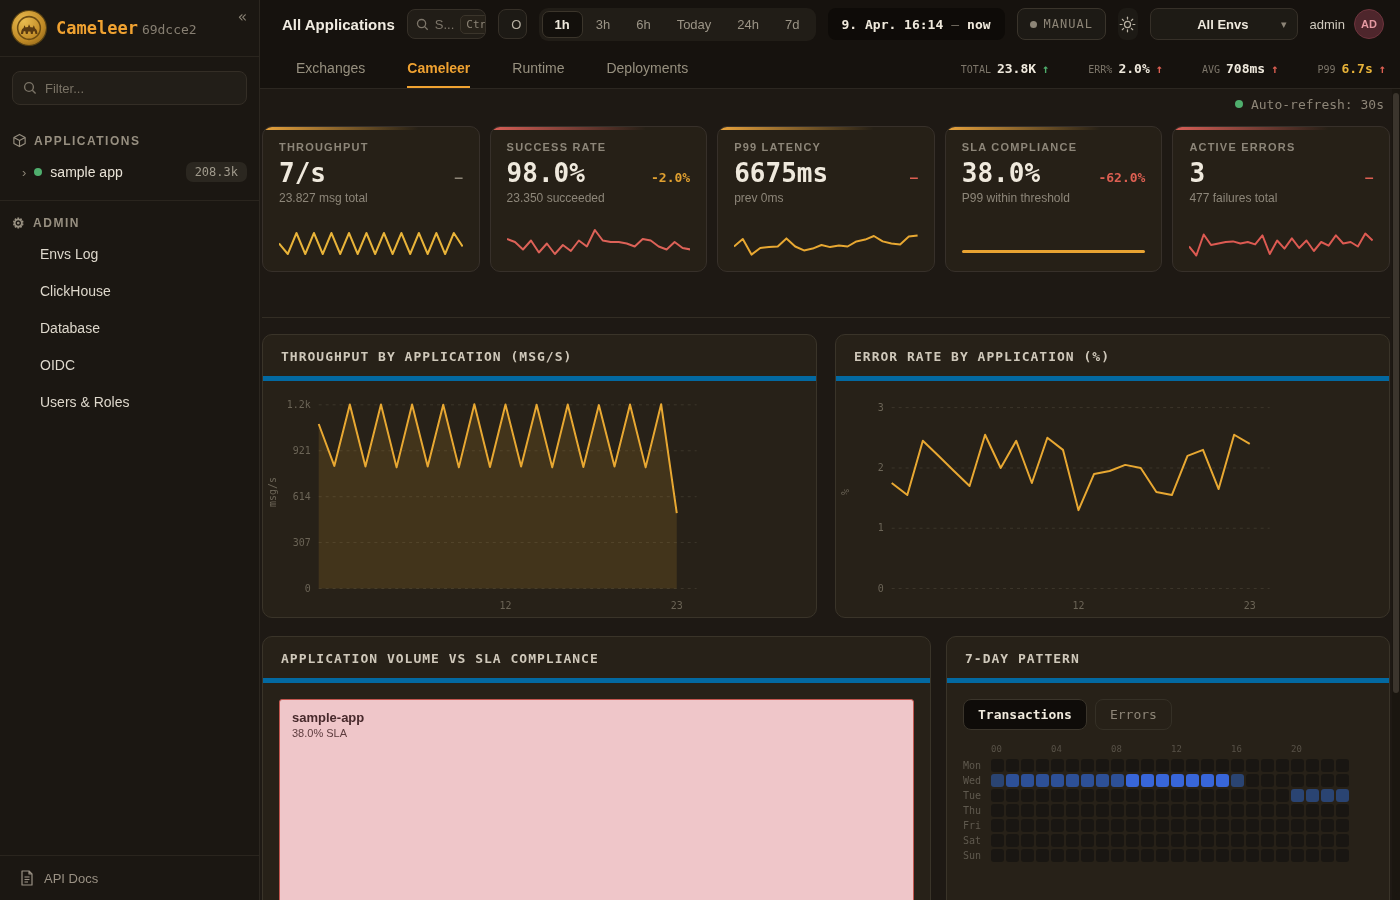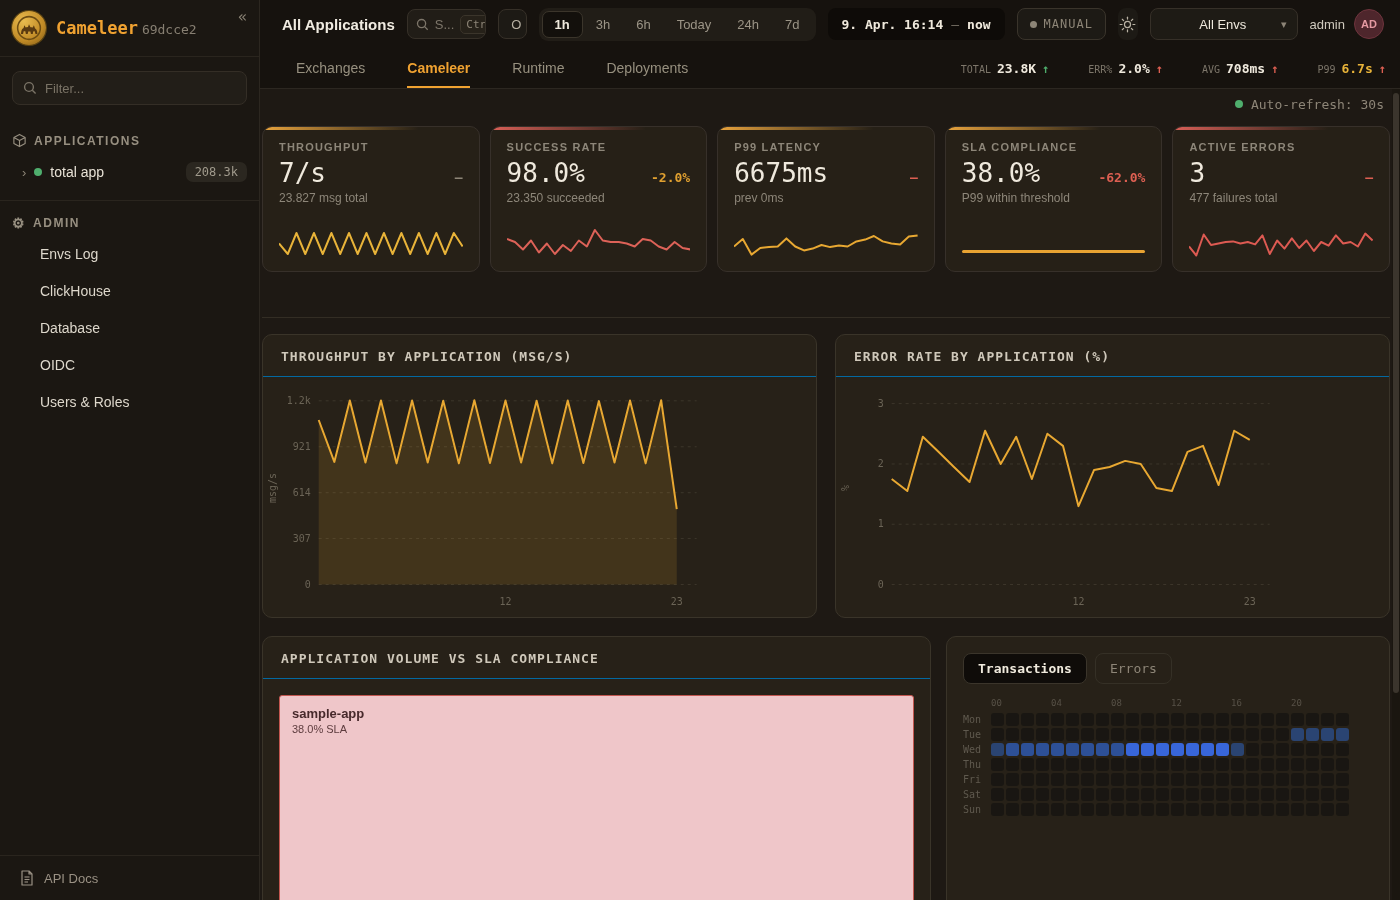--- a/index.html
+++ b/index.html
@@ -40,21 +40,21 @@
   .kbd { font-family:"DejaVu Sans Mono", monospace; font-size:11px; color:#8d8577; border:1px solid #3b352b; background:#262119; border-radius:5px; padding:2px 5px; white-space:nowrap; }
   .online-btn { width:36px; height:30px; border:1px solid #363028; background:#1d1a15; border-radius:8px; display:flex; align-items:center; gap:5px; padding:0 7px; overflow:hidden; color:#b9b2a4; font-size:13px; cursor:pointer; }
   .range-group { background:#211d17; border-radius:9px; padding:3px; display:flex; align-items:center; }
   .range-btn { border:1px solid transparent; background:transparent; color:#9b9486; font-size:13px; padding:5px 12px; border-radius:7px; cursor:pointer; font-family:"Liberation Sans", sans-serif; white-space:nowrap; }
   .range-btn.active { background:#13100c; border-color:#3b352b; color:#efe9dd; font-weight:bold; }
   .dt-pill { background:#0e0b08; border-radius:8px; height:32px; display:flex; align-items:center; gap:8px; padding:0 14px; font-family:"DejaVu Sans Mono", monospace; font-size:13px; font-weight:bold; color:#f0eadd; white-space:nowrap; }
   .dt-sep { color:#7c756a; font-weight:normal; }
   .manual-btn { height:32px; border:1px solid #3a342b; background:#1d1a15; border-radius:8px; display:flex; align-items:center; gap:7px; padding:0 12px; font-family:"DejaVu Sans Mono", monospace; font-size:12px; color:#8d8577; letter-spacing:1px; cursor:pointer; white-space:nowrap; }
   .icon-btn { width:32px; height:32px; border-radius:8px; background:#1d1a15; display:flex; align-items:center; justify-content:center; cursor:pointer; }
   .env-select { height:32px; min-width:148px; border:1px solid #363028; background:#1e1b15; border-radius:8px; display:flex; align-items:center; padding:0 10px 0 14px; cursor:pointer; }
-  .env-label { font-size:13px; font-weight:normal; color:#efe9dd; flex:1; text-align:center; }
+  .env-label { font-size:13px; font-weight:bold; color:#efe9dd; flex:1; text-align:center; }
   .env-chev { color:#8d8577; font-size:11px; }
   .user-wrap { margin-left:auto; display:flex; align-items:center; gap:9px; }
   .user-name { font-size:13px; color:#cfc9bd; }
   .avatar { width:30px; height:30px; border-radius:50%; background:#4e262c; border:1px solid #6e343d; color:#e59aa2; font-size:11px; font-weight:bold; display:flex; align-items:center; justify-content:center; }
 
   .tabsrow { height:41px; background:#16120e; border-bottom:1px solid #2c2721; display:flex; align-items:stretch; padding:0 14px 0 36px; }
   #tabs { display:flex; gap:42px; }
   .tab { display:flex; align-items:center; font-size:14px; color:#97907f; cursor:pointer; border-bottom:2px solid transparent; padding-top:2px; }
   .tab.active { color:#f0a231; font-weight:bold; border-bottom-color:#f0a231; }
   #stats { margin-left:auto; display:flex; align-items:center; gap:22px; }
@@ -64,31 +64,31 @@
   .s-arrow { font-size:12px; font-weight:bold; }
 
   .content { position:relative; flex:1; background:#1e1914; overflow:hidden; padding:0 10px 0 2px; }
   .autorefresh { height:30px; display:flex; align-items:center; justify-content:flex-end; gap:8px; padding-right:6px; font-size:13px; color:#8d8577; }
 
   .kpi-grid { display:grid; grid-template-columns:repeat(5, 1fr); gap:10px; height:146px; margin-top:7px; }
   .kpi { position:relative; background:#262017; border:1px solid #37302a; border-radius:10px; padding:14px 16px 10px 16px; display:flex; flex-direction:column; overflow:hidden; }
   .kpi-accent { position:absolute; top:0; left:0; right:0; height:3px; }
   .kpi-title { font-size:11px; font-weight:bold; letter-spacing:1.2px; color:#8d8679; }
   .kpi-valrow { display:flex; align-items:baseline; justify-content:space-between; margin-top:5px; }
-  .kpi-value { font-family:"DejaVu Sans Mono", monospace; font-weight:normal; font-size:26px; color:#efe9dd; }
+  .kpi-value { font-family:"DejaVu Sans Mono", monospace; font-weight:bold; font-size:26px; color:#efe9dd; }
   .kpi-delta { font-family:"DejaVu Sans Mono", monospace; font-size:13px; font-weight:bold; }
   .kpi-sub { font-size:12px; color:#8d8679; margin-top:3px; }
   .kpi-spark { margin-top:auto; width:100%; height:38px; }
   .kpi-bar { margin-top:auto; margin-bottom:8px; height:3px; width:100%; background:#e8a332; border-radius:2px; }
 
   .section-div { margin-top:45px; border-top:1px solid #332d24; }
 
   .charts-row { display:grid; grid-template-columns:1fr 1fr; gap:18px; margin-top:16px; height:284px; }
   .panel { background:#272118; border:1px solid #3a3429; border-radius:10px; overflow:hidden; display:flex; flex-direction:column; }
-  .panel-head { font-family:"DejaVu Sans Mono", monospace; font-weight:bold; font-size:13px; letter-spacing:1px; color:#cfc8ba; padding:14px 18px 12px 18px; border-bottom:1px solid #0369a1; }
+  .panel-head { font-family:"DejaVu Sans Mono", monospace; font-weight:bold; font-size:13px; letter-spacing:1px; color:#cfc8ba; padding:14px 18px 12px 18px; border-bottom:5px solid #0369a1; }
   .panel-body { flex:1; position:relative; }
   .chart-svg { display:block; width:100%; height:238px; }
   .tick { fill:#6b6456; font-family:"DejaVu Sans Mono", monospace; font-size:10px; }
 
   .bottom-row { display:grid; grid-template-columns:669px 1fr; gap:15px; margin-top:18px; height:400px; }
   .treemap-body { padding:16px; height:100%; }
   .treemap-node { width:100%; height:340px; border-radius:3px; padding:10px 12px; }
   .tm-name { font-size:13px; font-weight:bold; color:#47292b; }
   .tm-sla { font-size:11px; color:#5d3c3e; margin-top:2px; }
 
@@ -140,21 +140,21 @@
       <span>
         <svg class="inline-icon" width="15" height="15" viewBox="0 0 16 16">
             <path d="M8 1.5 L14 4.8 L14 11.2 L8 14.5 L2 11.2 L2 4.8 Z M2 4.8 L8 8 L14 4.8 M8 8 L8 14.5" fill="none" stroke="#978f80" stroke-width="1.2" stroke-linejoin="round"></path>
           </svg>
       </span>
       <span>APPLICATIONS</span>
     </div>
     <div class="app-row">
       <span class="chev">›</span>
       <span class="dot green"></span>
-      <span class="app-name">total app</span>
+      <span class="app-name">sample app</span>
       <span class="badge mono">208.3k</span>
     </div>
     <div class="side-div" style="margin-top:12px;"></div>
 
     <div class="sec-head">
       <span class="gear-glyph">⚙</span>
       <span>ADMIN</span>
     </div>
     <nav id="admin-list">
         <div class="admin-item">Envs Log</div>
@@ -397,20 +397,21 @@
         <section class="panel">
           <header class="panel-head">APPLICATION VOLUME VS SLA COMPLIANCE</header>
           <div class="panel-body treemap-body">
             <div class="treemap-node" id="treemap-node" style="background: rgb(239, 198, 201); border: 1px solid rgb(194, 86, 79);">
               <div class="tm-name">sample-app</div>
               <div class="tm-sla">38.0% SLA</div>
             </div>
           </div>
         </section>
         <section class="panel">
+          <header class="panel-head">7-DAY PATTERN</header>
           <div class="panel-body pattern-body">
             <div class="toggle-row" id="pattern-tabs">
                 <button class="pat-tab active">Transactions</button>
                 <button class="pat-tab">Errors</button>
               </div>
             <div id="heatmap">
                 <div class="hm-row">
                   <span class="hm-label"></span>
                   <span class="hm-hour">00</span>
                   <span class="hm-hour"></span>
@@ -456,47 +457,20 @@
                   <span class="hm-cell" style="background:#191612"></span>
                   <span class="hm-cell" style="background:#191612"></span>
                   <span class="hm-cell" style="background:#191612"></span>
                   <span class="hm-cell" style="background:#191612"></span>
                   <span class="hm-cell" style="background:#191612"></span>
                   <span class="hm-cell" style="background:#191612"></span>
                   <span class="hm-cell" style="background:#191612"></span>
                   <span class="hm-cell" style="background:#191612"></span>
                   <span class="hm-cell" style="background:#191612"></span>
                   <span class="hm-cell" style="background:#191612"></span>
-                </div>
-                <div class="hm-row">
-                  <span class="hm-label">Tue</span>
-                  <span class="hm-cell" style="background:#191612"></span>
-                  <span class="hm-cell" style="background:#191612"></span>
-                  <span class="hm-cell" style="background:#191612"></span>
-                  <span class="hm-cell" style="background:#191612"></span>
-                  <span class="hm-cell" style="background:#191612"></span>
-                  <span class="hm-cell" style="background:#191612"></span>
-                  <span class="hm-cell" style="background:#191612"></span>
-                  <span class="hm-cell" style="background:#191612"></span>
-                  <span class="hm-cell" style="background:#191612"></span>
-                  <span class="hm-cell" style="background:#191612"></span>
-                  <span class="hm-cell" style="background:#191612"></span>
-                  <span class="hm-cell" style="background:#191612"></span>
-                  <span class="hm-cell" style="background:#191612"></span>
-                  <span class="hm-cell" style="background:#191612"></span>
-                  <span class="hm-cell" style="background:#191612"></span>
-                  <span class="hm-cell" style="background:#191612"></span>
-                  <span class="hm-cell" style="background:#191612"></span>
-                  <span class="hm-cell" style="background:#191612"></span>
-                  <span class="hm-cell" style="background:#191612"></span>
-                  <span class="hm-cell" style="background:#191612"></span>
-                  <span class="hm-cell" style="background:#2a4472"></span>
-                  <span class="hm-cell" style="background:#2a4472"></span>
-                  <span class="hm-cell" style="background:#2a4472"></span>
-                  <span class="hm-cell" style="background:#2a4472"></span>
                 </div>
                 <div class="hm-row">
                   <span class="hm-label">Wed</span>
                   <span class="hm-cell" style="background:#2a4472"></span>
                   <span class="hm-cell" style="background:#2d5097"></span>
                   <span class="hm-cell" style="background:#2d5097"></span>
                   <span class="hm-cell" style="background:#2d5097"></span>
                   <span class="hm-cell" style="background:#2d5097"></span>
                   <span class="hm-cell" style="background:#2d5097"></span>
                   <span class="hm-cell" style="background:#2d5097"></span>
@@ -512,20 +486,47 @@
                   <span class="hm-cell" style="background:#2a4472"></span>
                   <span class="hm-cell" style="background:#191612"></span>
                   <span class="hm-cell" style="background:#191612"></span>
                   <span class="hm-cell" style="background:#191612"></span>
                   <span class="hm-cell" style="background:#191612"></span>
                   <span class="hm-cell" style="background:#191612"></span>
                   <span class="hm-cell" style="background:#191612"></span>
                   <span class="hm-cell" style="background:#191612"></span>
                 </div>
                 <div class="hm-row">
+                  <span class="hm-label">Tue</span>
+                  <span class="hm-cell" style="background:#191612"></span>
+                  <span class="hm-cell" style="background:#191612"></span>
+                  <span class="hm-cell" style="background:#191612"></span>
+                  <span class="hm-cell" style="background:#191612"></span>
+                  <span class="hm-cell" style="background:#191612"></span>
+                  <span class="hm-cell" style="background:#191612"></span>
+                  <span class="hm-cell" style="background:#191612"></span>
+                  <span class="hm-cell" style="background:#191612"></span>
+                  <span class="hm-cell" style="background:#191612"></span>
+                  <span class="hm-cell" style="background:#191612"></span>
+                  <span class="hm-cell" style="background:#191612"></span>
+                  <span class="hm-cell" style="background:#191612"></span>
+                  <span class="hm-cell" style="background:#191612"></span>
+                  <span class="hm-cell" style="background:#191612"></span>
+                  <span class="hm-cell" style="background:#191612"></span>
+                  <span class="hm-cell" style="background:#191612"></span>
+                  <span class="hm-cell" style="background:#191612"></span>
+                  <span class="hm-cell" style="background:#191612"></span>
+                  <span class="hm-cell" style="background:#191612"></span>
+                  <span class="hm-cell" style="background:#191612"></span>
+                  <span class="hm-cell" style="background:#2a4472"></span>
+                  <span class="hm-cell" style="background:#2a4472"></span>
+                  <span class="hm-cell" style="background:#2a4472"></span>
+                  <span class="hm-cell" style="background:#2a4472"></span>
+                </div>
+                <div class="hm-row">
                   <span class="hm-label">Thu</span>
                   <span class="hm-cell" style="background:#191612"></span>
                   <span class="hm-cell" style="background:#191612"></span>
                   <span class="hm-cell" style="background:#191612"></span>
                   <span class="hm-cell" style="background:#191612"></span>
                   <span class="hm-cell" style="background:#191612"></span>
                   <span class="hm-cell" style="background:#191612"></span>
                   <span class="hm-cell" style="background:#191612"></span>
                   <span class="hm-cell" style="background:#191612"></span>
                   <span class="hm-cell" style="background:#191612"></span>

